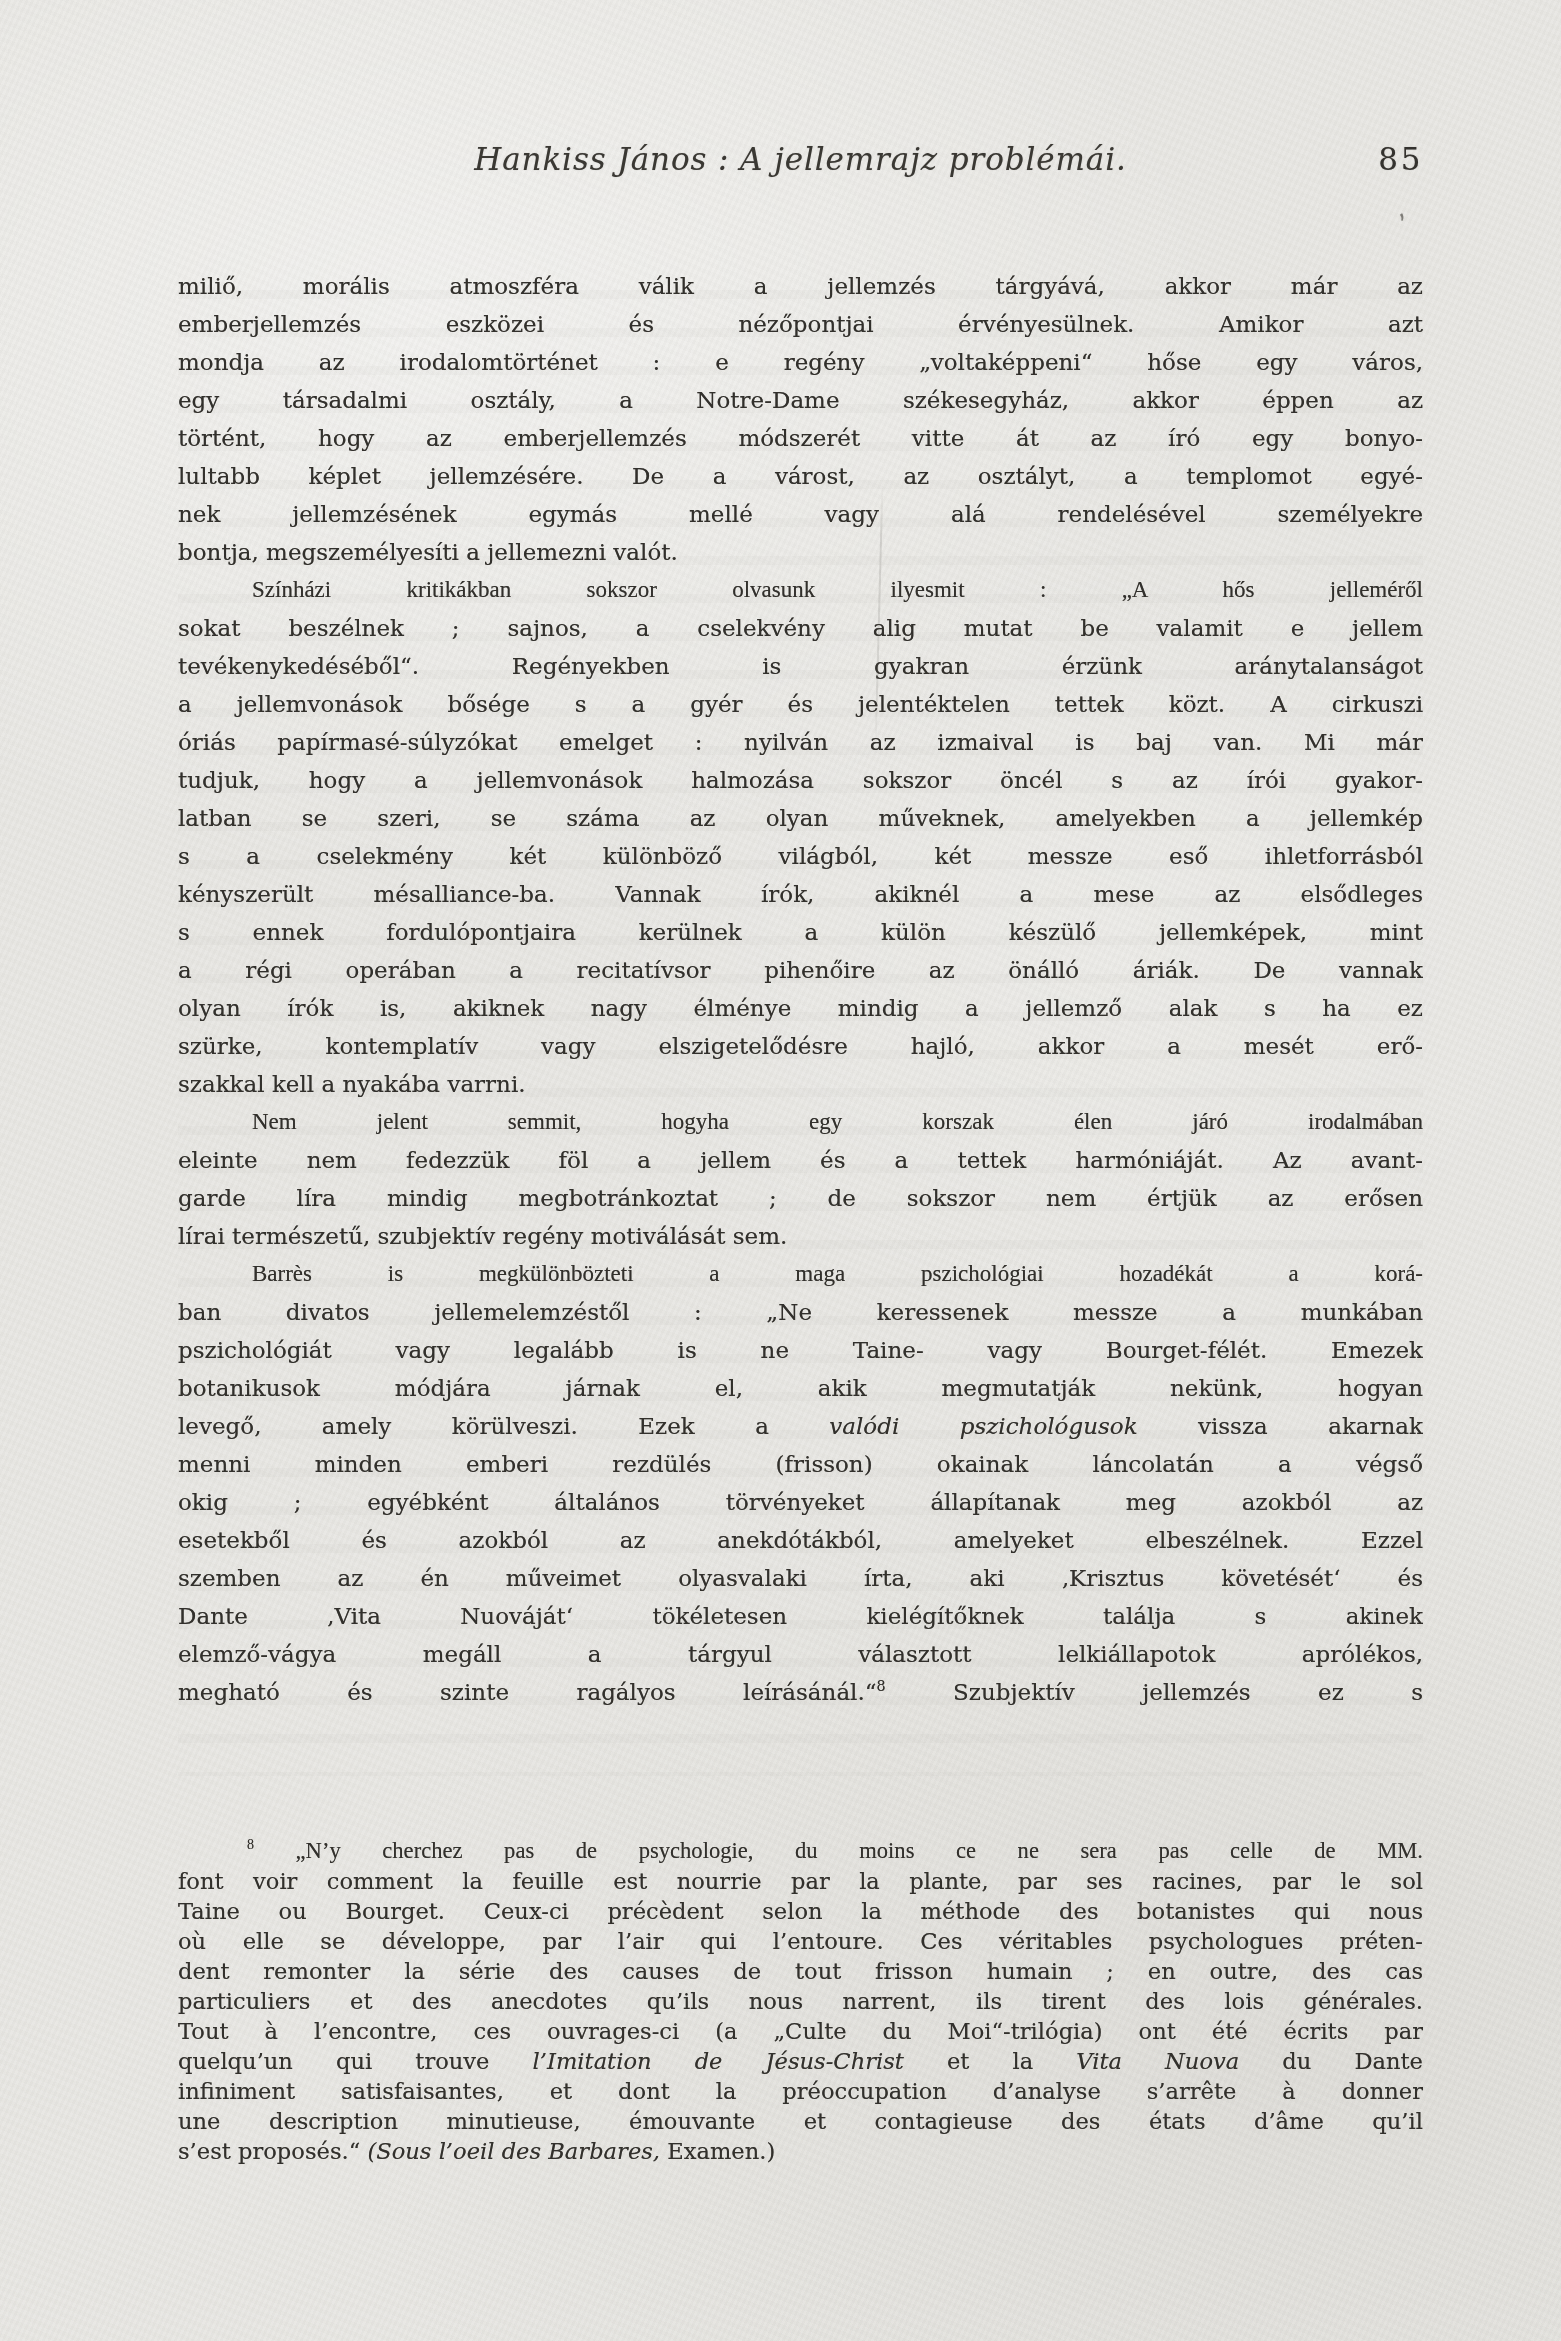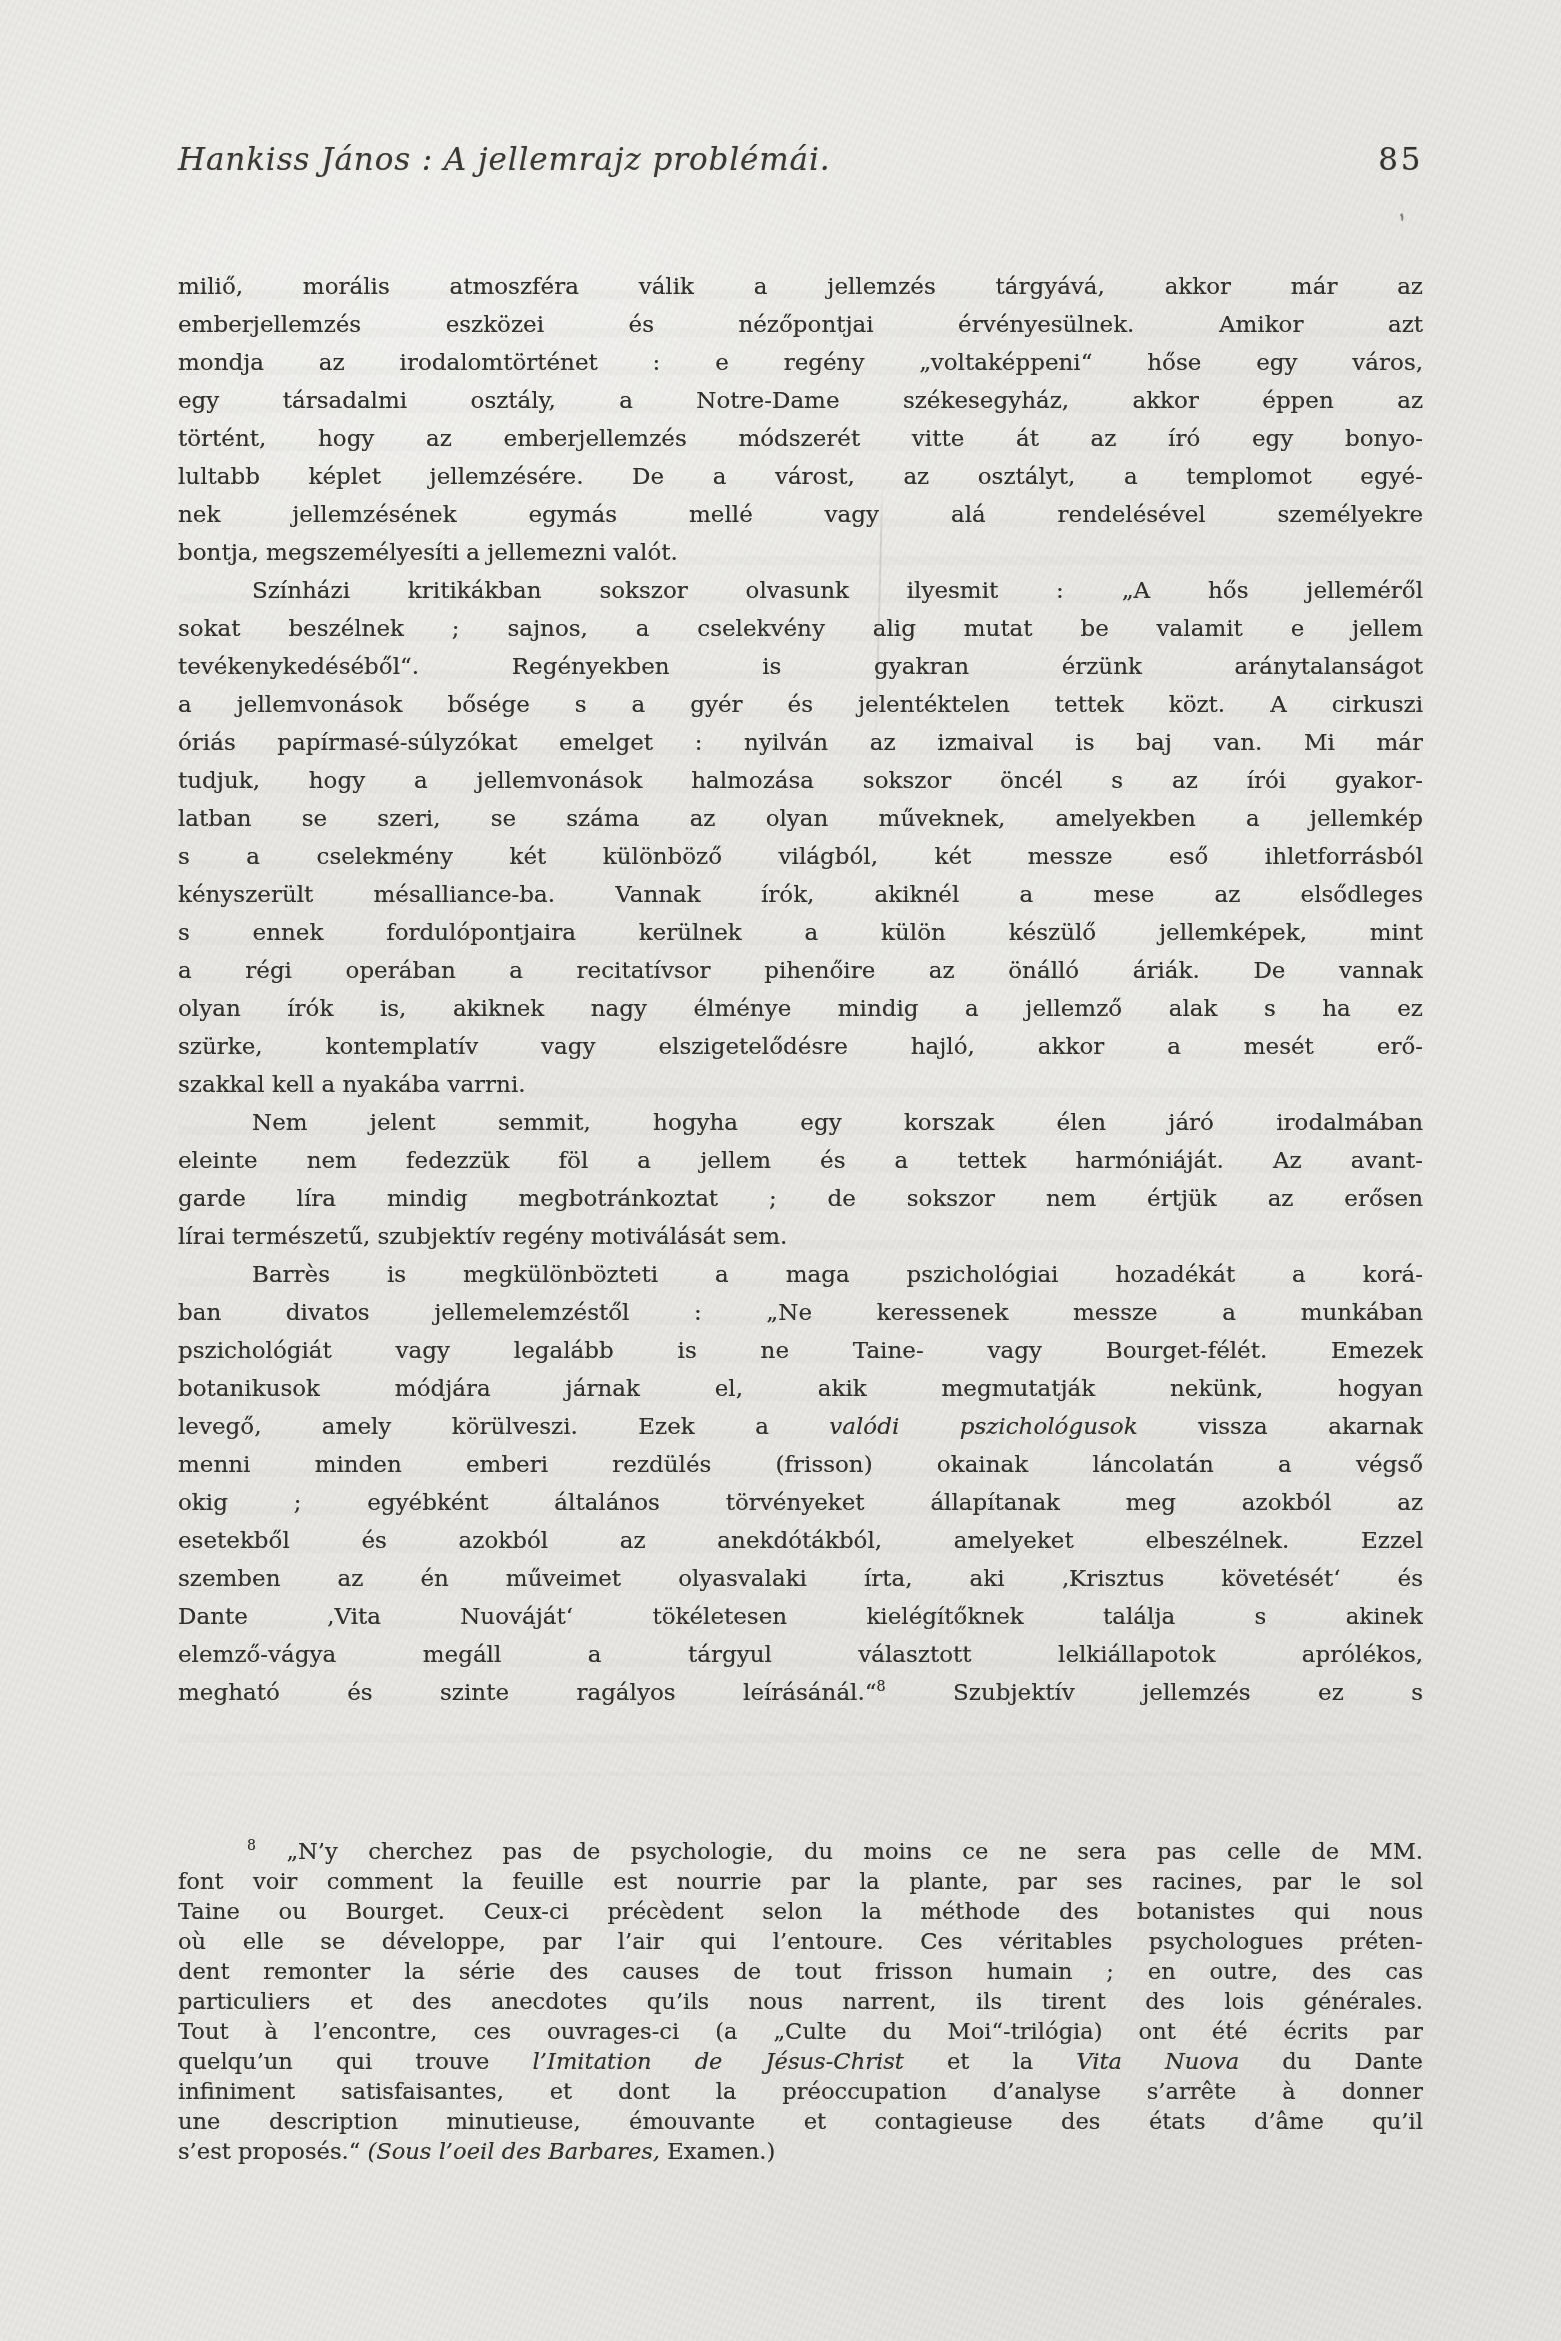--- a/index.html
+++ b/index.html
@@ -34,20 +34,21 @@
     top: 0;
     width: 1245px;
     height: 2342px;
   }
   .header {
     position: absolute;
     top: 139px;
     left: 0;
     width: 100%;
     height: 45px;
+    text-align: center;
     font-style: italic;
     font-size: 31px;
     line-height: 40px;
     letter-spacing: 0.9px;
     color: #3a3833;
     text-shadow: 0 0 0.9px rgba(52,50,46,0.35);
   }
   .page-number {
     position: absolute;
     right: 0;
@@ -74,21 +75,21 @@
     line-height: 38px;
     text-shadow: 0 0 0.6px rgba(46,44,40,0.55);
   }
   .line {
     text-align: justify;
     text-align-last: justify;
     height: 38px;
     overflow: hidden;
     white-space: normal;
   }
-  .line.indent { padding-left: 74px; }
+  .line.indent { padding-left: 74px; font-family: Liberation Serif, serif; }
   .line.endline { text-align: left; text-align-last: left; }
   .footnote {
     position: absolute;
     top: 1789px;
     left: 0;
     width: 100%;
     font-size: 22.6px;
     line-height: 30px;
     text-shadow: 0 0 0.5px rgba(46,44,40,0.5);
     margin-top: 47px;

